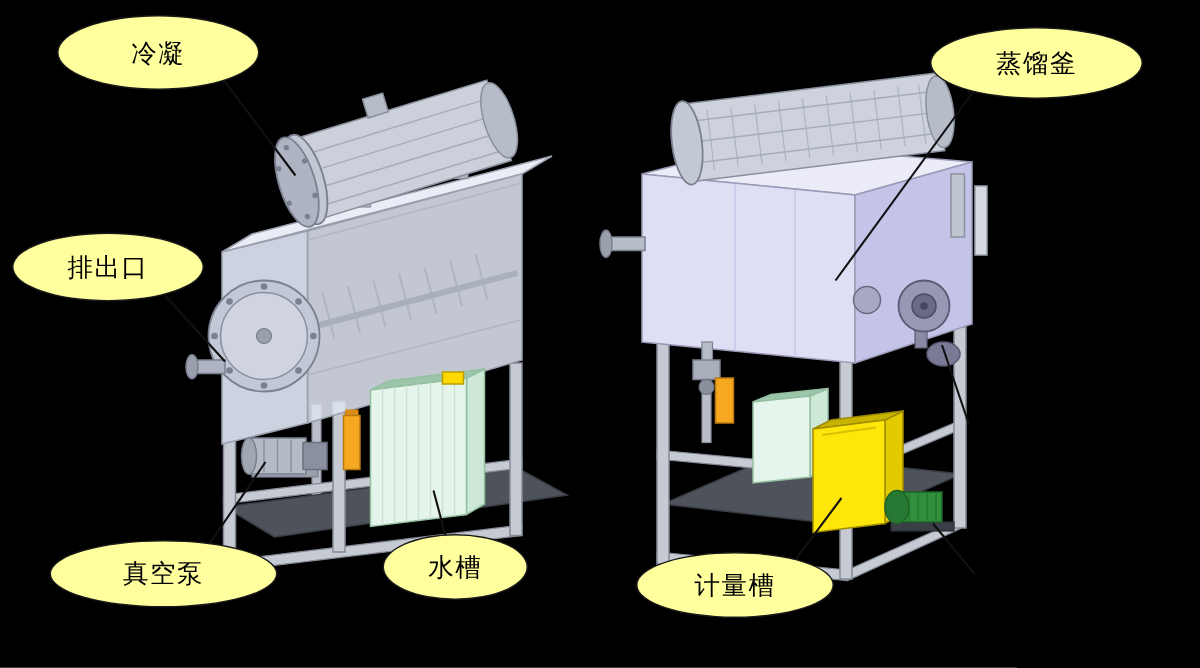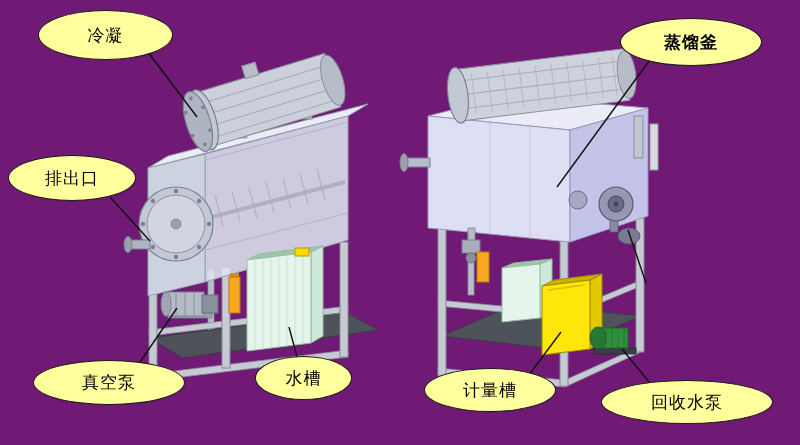--- a/index.html
+++ b/index.html
@@ -5,21 +5,21 @@
   * { box-sizing: border-box; }
   html, body { margin: 0; padding: 0; }
   body {
     font-family: "DejaVu Sans", "Liberation Sans", sans-serif;
     background: #ffffff;
   }
   .stage {
     position: relative;
     width: 800px;
     height: 445px;
-    background: #701a75;
+    background: #000000;
     overflow: hidden;
   }
   .stage svg {
     position: absolute;
     left: 0; top: 0;
     z-index: 1;
   }
   .callout {
     position: absolute;
     z-index: 2;
@@ -255,17 +255,16 @@
       <line x1="646" y1="283" x2="628" y2="230"></line>
       <line x1="517" y1="391" x2="561" y2="332"></line>
       <line x1="650" y1="383" x2="622" y2="349"></line>
     </g>
   </svg>
 
   <div class="callout" style="left:38px;  top:10px;  width:135px; height:50px;">冷凝</div>
   <div class="callout" style="left:8px;   top:155px; width:128px; height:46px;">排出口</div>
   <div class="callout" style="left:33px;  top:360px; width:152px; height:45px;">真空泵</div>
   <div class="callout" style="left:255px; top:356px; width:97px;  height:44px;">水槽</div>
-  <div class="callout" style="left:620px; top:18px;  width:142px; height:48px;font-weight:bold;">蒸馏釜</div>
+  <div class="callout" style="left:620px; top:18px;  width:142px; height:48px;">蒸馏釜</div>
   <div class="callout" style="left:424px; top:368px; width:132px; height:44px;">计量槽</div>
-  <div class="callout" style="left:601px; top:380px; width:172px; height:44px;">回收水泵</div>
 
 </div>
 
 </body></html>

